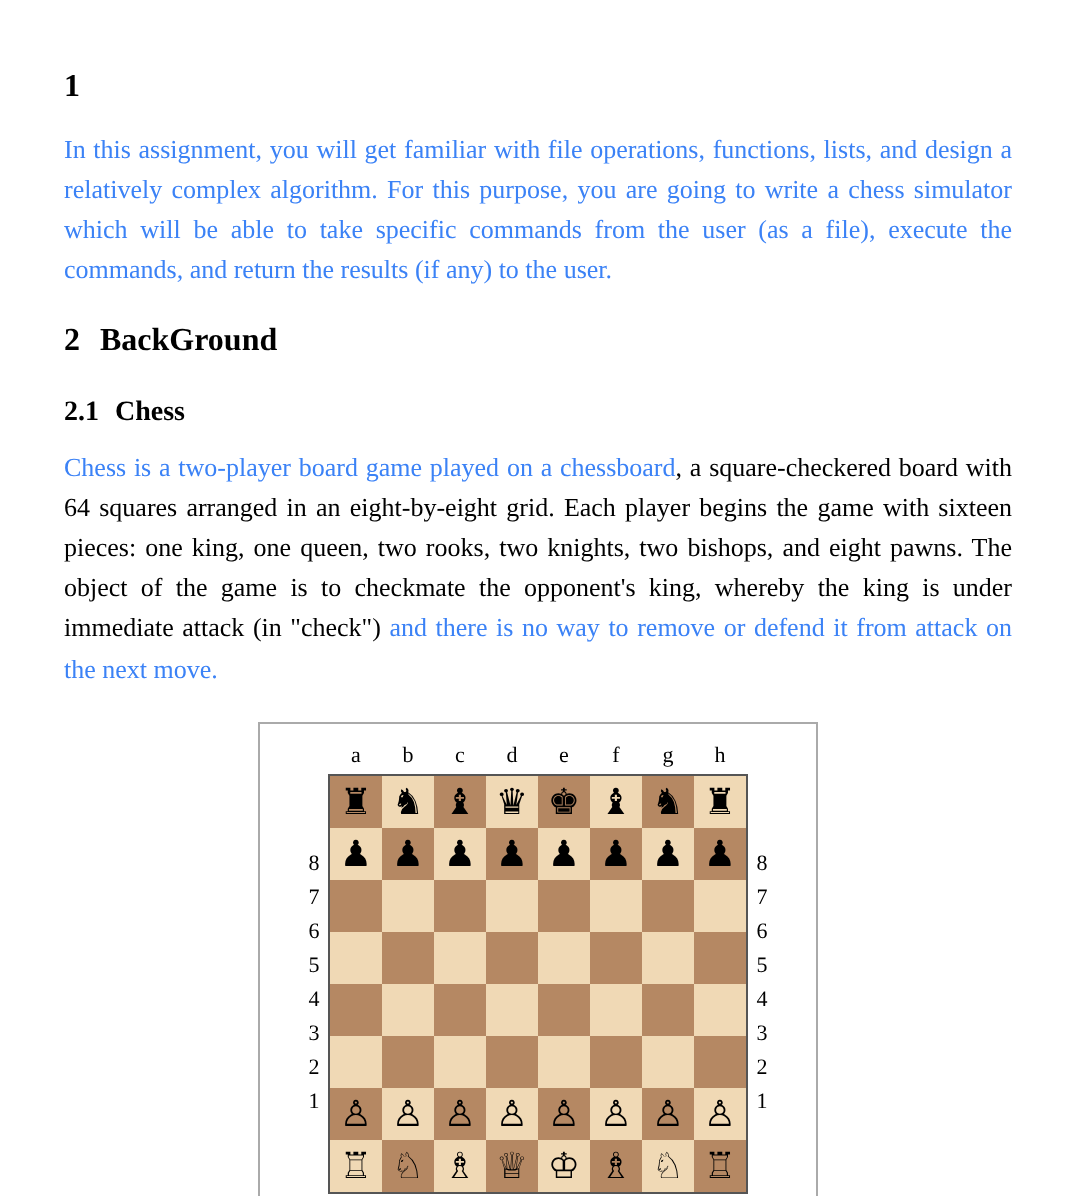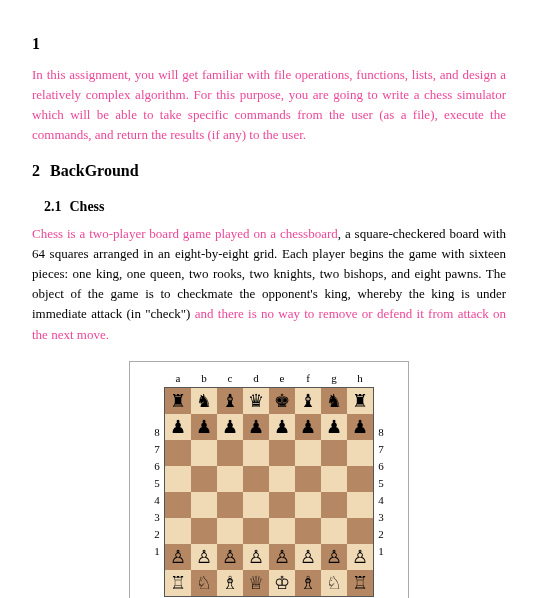--- a/index.html
+++ b/index.html
@@ -20,29 +20,28 @@
       display: flex;
       gap: 10px;
     }
     .subsection-heading {
       font-size: 14px;
       font-weight: bold;
       margin-bottom: 6px;
       margin-top: 12px;
       display: flex;
       gap: 8px;
-      margin-left: 12px;
     }
     .body-text {
       text-align: justify;
       margin-bottom: 8px;
       color: #000;
     }
     .body-text .red {
-      color: #ec4899;
+      color: #3b82f6;
     }
     .chess-figure {
       display: flex;
       flex-direction: column;
       align-items: center;
       margin: 16px auto;
       width: 280px;
       border: 1px solid #aaa;
       padding: 8px;
       background: #fff;

